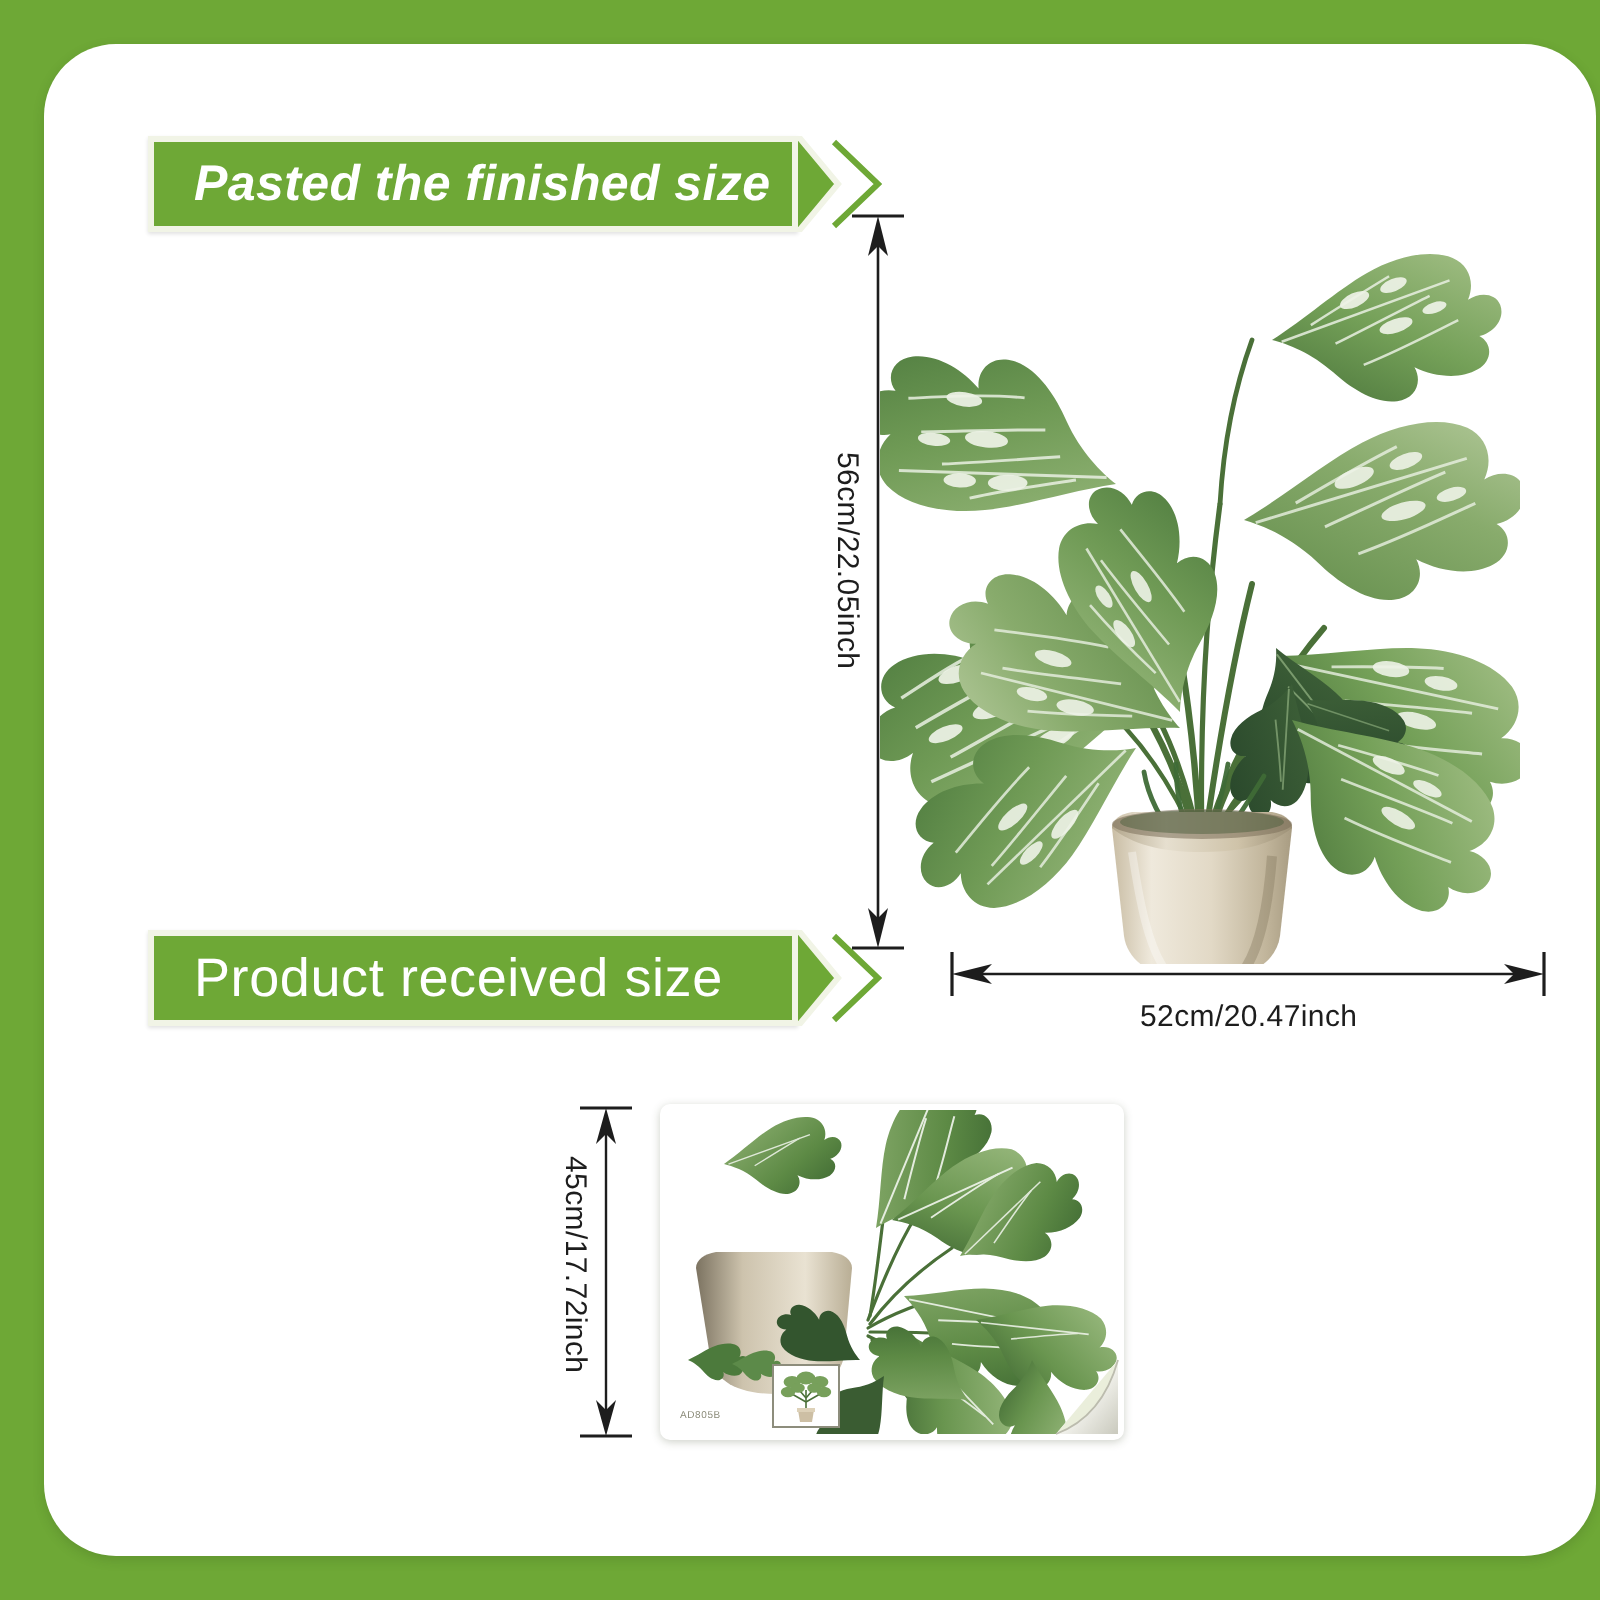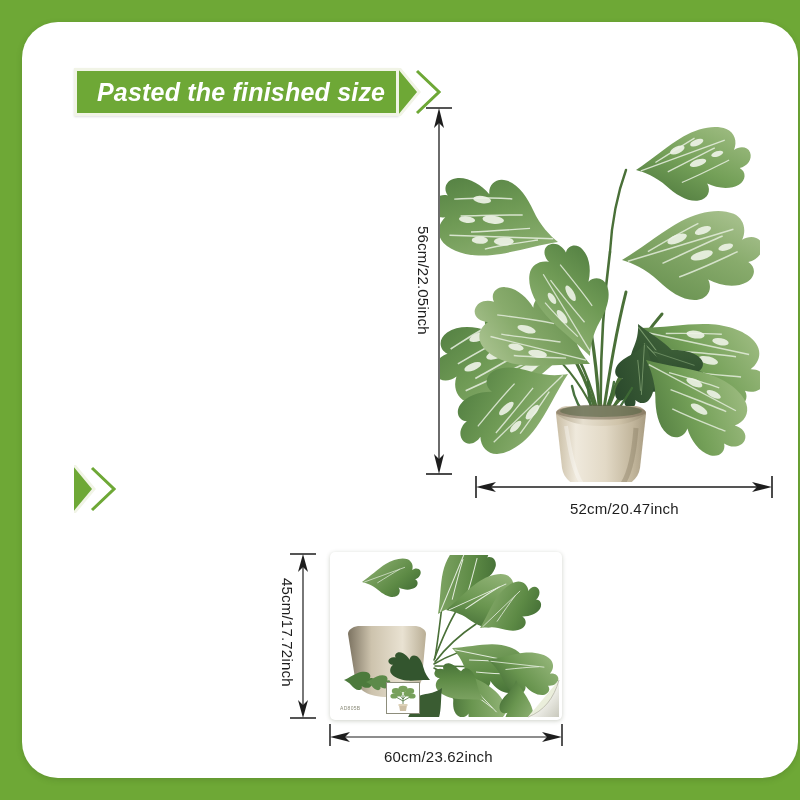--- a/index.html
+++ b/index.html
@@ -151,20 +151,23 @@
       <div class="tip">
         <svg width="42" height="48" viewBox="0 0 42 48">
           <path d="M0,0 L20,24 L0,48 Z" fill="#6ea836"></path>
           <path d="M0,0 L20,24 L0,48" fill="none" stroke="#f1f4e6" stroke-width="3"></path>
           <path d="M18,3 L40,24 L18,45" fill="none" stroke="#6ea836" stroke-width="3"></path>
         </svg>
       </div>
     </div>
 
     <div class="banner" id="banner-received">
+      <div class="body">
+        <span class="label">Product received size</span>
+      </div>
       <div class="tip">
         <svg width="42" height="48" viewBox="0 0 42 48">
           <path d="M0,0 L20,24 L0,48 Z" fill="#6ea836"></path>
           <path d="M0,0 L20,24 L0,48" fill="none" stroke="#f1f4e6" stroke-width="3"></path>
           <path d="M18,3 L40,24 L18,45" fill="none" stroke="#6ea836" stroke-width="3"></path>
         </svg>
       </div>
     </div>
 
     <div id="plant-large">
@@ -614,25 +617,15 @@
       <svg width="40" height="168" viewBox="0 0 40 168">
         <line x1="12" y1="2" x2="38" y2="2" stroke="#1d1d1d" stroke-width="1.5"></line>
         <line x1="12" y1="166" x2="38" y2="166" stroke="#1d1d1d" stroke-width="1.5"></line>
         <line x1="25" y1="6" x2="25" y2="162" stroke="#1d1d1d" stroke-width="1.2"></line>
         <path d="M25,2 L30,20 L25,15 L20,20 Z" fill="#1d1d1d"></path>
         <path d="M25,166 L30,148 L25,153 L20,148 Z" fill="#1d1d1d"></path>
       </svg>
       <span class="dim-text vertical" style="left:18px; top:26px;">45cm/17.72inch</span>
     </div>
 
-    <div class="dim" id="dim-received-width" style="left:306px; top:700px;">
-      <svg width="236" height="26" viewBox="0 0 236 26">
-        <line x1="2" y1="2" x2="2" y2="24" stroke="#1d1d1d" stroke-width="1.5"></line>
-        <line x1="234" y1="2" x2="234" y2="24" stroke="#1d1d1d" stroke-width="1.5"></line>
-        <line x1="6" y1="15" x2="230" y2="15" stroke="#1d1d1d" stroke-width="1.2"></line>
-        <path d="M2,15 L22,20 L17,15 L22,10 Z" fill="#1d1d1d"></path>
-        <path d="M234,15 L214,20 L219,15 L214,10 Z" fill="#1d1d1d"></path>
-      </svg>
-      <span class="dim-text" style="left:56px; top:26px;">60cm/23.62inch</span>
-    </div>
 
   </div>
 </div>
 
 </body></html>

